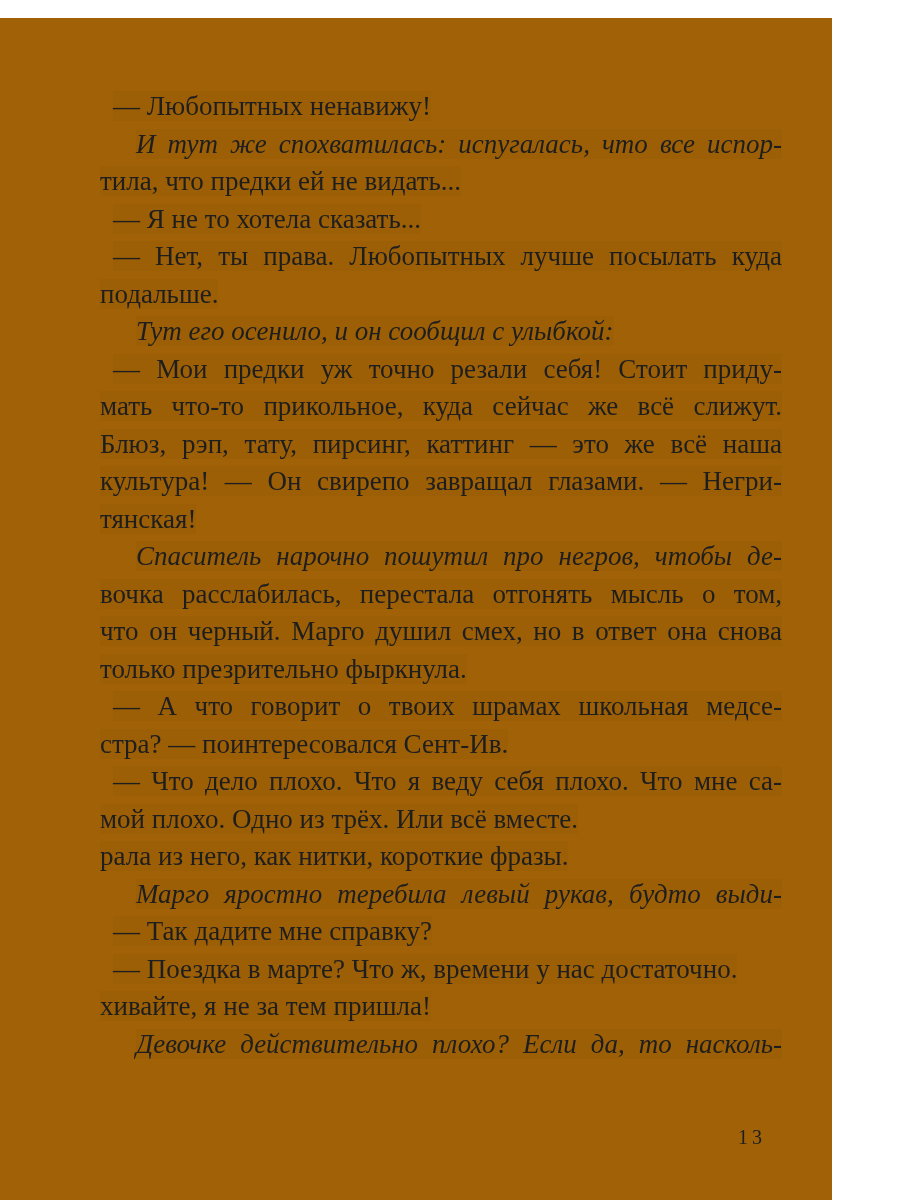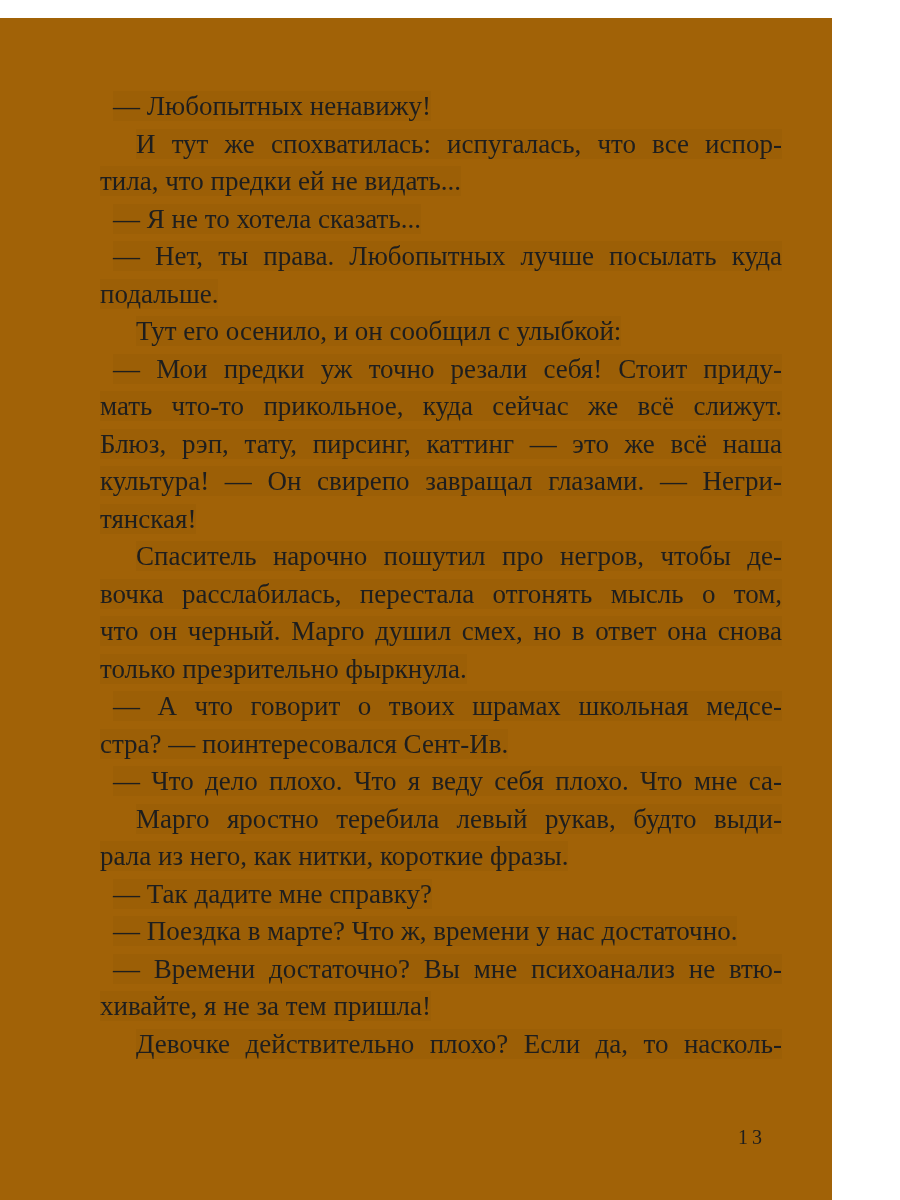--- a/index.html
+++ b/index.html
@@ -28,21 +28,21 @@
   }
   .line {
     white-space: normal;
     text-align: left;
   }
   .line.just {
     text-align: justify;
     text-align-last: justify;
   }
   .line.indent-dash { padding-left: 13px; }
-  .line.indent-para { padding-left: 36px; }
+  .line.indent-para { padding-left: 36px; font-style: italic; }
   .line.indent-none { padding-left: 0; }
   .line > span {
     background: rgba(0, 0, 0, 0.028);
   }
   .page-number {
     position: absolute;
     left: 738px;
     top: 1108px;
     font-size: 20px;
     letter-spacing: 4px;
@@ -66,22 +66,22 @@
       <div class="line indent-none just"><span>Блюз, рэп, тату, пирсинг, каттинг — это же всё наша</span></div>
       <div class="line indent-none just"><span>культура! — Он свирепо завращал глазами. — Негри-</span></div>
       <div class="line indent-none"><span>тянская!</span></div>
       <div class="line indent-para just"><span>Спаситель нарочно пошутил про негров, чтобы де-</span></div>
       <div class="line indent-none just"><span>вочка расслабилась, перестала отгонять мысль о том,</span></div>
       <div class="line indent-none just"><span>что он черный. Марго душил смех, но в ответ она снова</span></div>
       <div class="line indent-none"><span>только презрительно фыркнула.</span></div>
       <div class="line indent-dash just"><span>— А что говорит о твоих шрамах школьная медсе-</span></div>
       <div class="line indent-none"><span>стра? — поинтересовался Сент-Ив.</span></div>
       <div class="line indent-dash just"><span>— Что дело плохо. Что я веду себя плохо. Что мне са-</span></div>
+      <div class="line indent-none"><span>мой плохо. Одно из трёх. Или всё вместе.</span></div>
+      <div class="line indent-none"><span>рала из него, как нитки, короткие фразы.</span></div>
       <div class="line indent-para just"><span>Марго яростно теребила левый рукав, будто выди-</span></div>
-      <div class="line indent-none"><span>рала из него, как нитки, короткие фразы.</span></div>
       <div class="line indent-dash"><span>— Так дадите мне справку?</span></div>
       <div class="line indent-dash"><span>— Поездка в марте? Что ж, времени у нас достаточно.</span></div>
-      <div class="line indent-dash just"><span>— Времени достаточно? Вы мне психоанализ не втю-</span></div>
       <div class="line indent-none"><span>хивайте, я не за тем пришла!</span></div>
       <div class="line indent-para just"><span>Девочке действительно плохо? Если да, то насколь-</span></div>
     </div>
   <div class="page-number">13</div>
 </div>
 
 </body></html>

